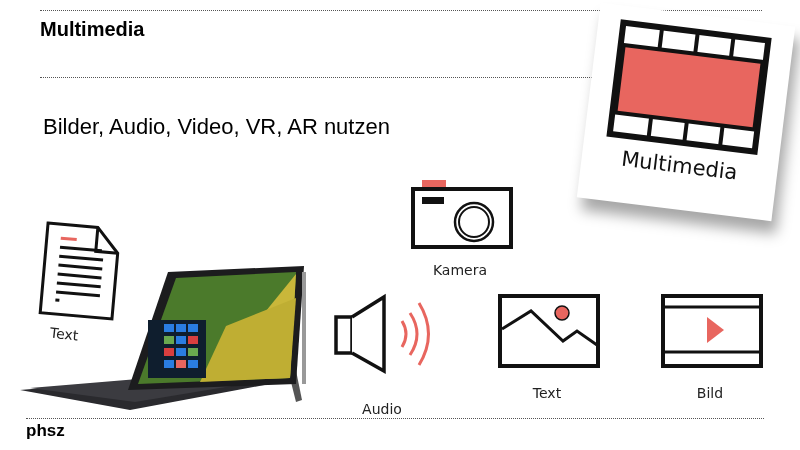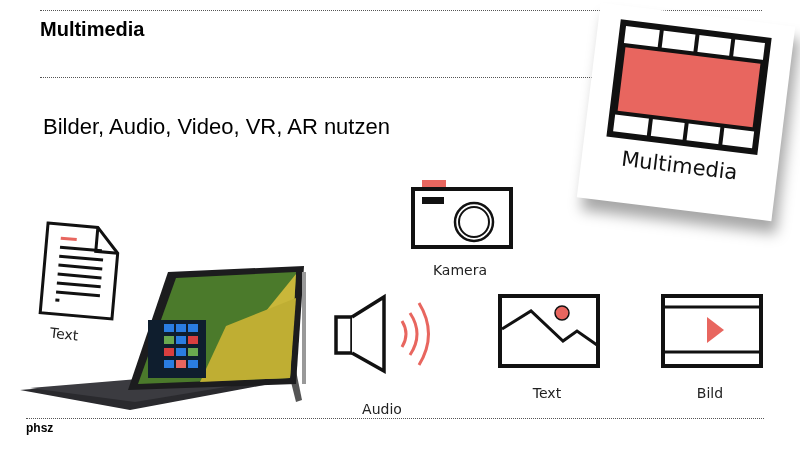--- a/index.html
+++ b/index.html
@@ -4,21 +4,21 @@
 <style>
   html, body { margin:0; padding:0; }
   body { width:800px; height:450px; background:#ffffff; position:relative; overflow:hidden;
          font-family:"Liberation Sans", sans-serif; color:#000; }
   .rule { position:absolute; height:0; border-top:1px dotted #555; }
   #rule-top { left:40px; top:10px; width:722px; }
   #rule-mid { left:40px; top:77px; width:560px; }
   #rule-bottom { left:26px; top:418px; width:738px; }
   .title { position:absolute; left:40px; top:18px; font-weight:bold; font-size:20px; }
   .bullets { position:absolute; left:43px; top:95px; font-size:22px; line-height:32px;margin-top:16px; }
-  .footer { position:absolute; left:26px; top:421px; font-weight:bold; font-size:12px; }
+  .footer { position:absolute; left:26px; top:421px; font-weight:bold; font-size:17px; }
   .label { position:absolute; font-family:"DejaVu Sans", sans-serif; font-size:14px; color:#222; text-align:center; }
   .card { position:absolute; left:588px; top:14px; width:196px; height:196px; background:#fff;
           transform:rotate(7deg); box-shadow:6px 12px 14px rgba(0,0,0,0.35); }
   .card-label { position:absolute; left:0; width:100%; top:140px; text-align:center;
                 font-family:"DejaVu Sans", sans-serif; font-size:21px; color:#111; }
   svg { position:absolute; overflow:visible; }
 </style>
 </head>
 <body>
 

